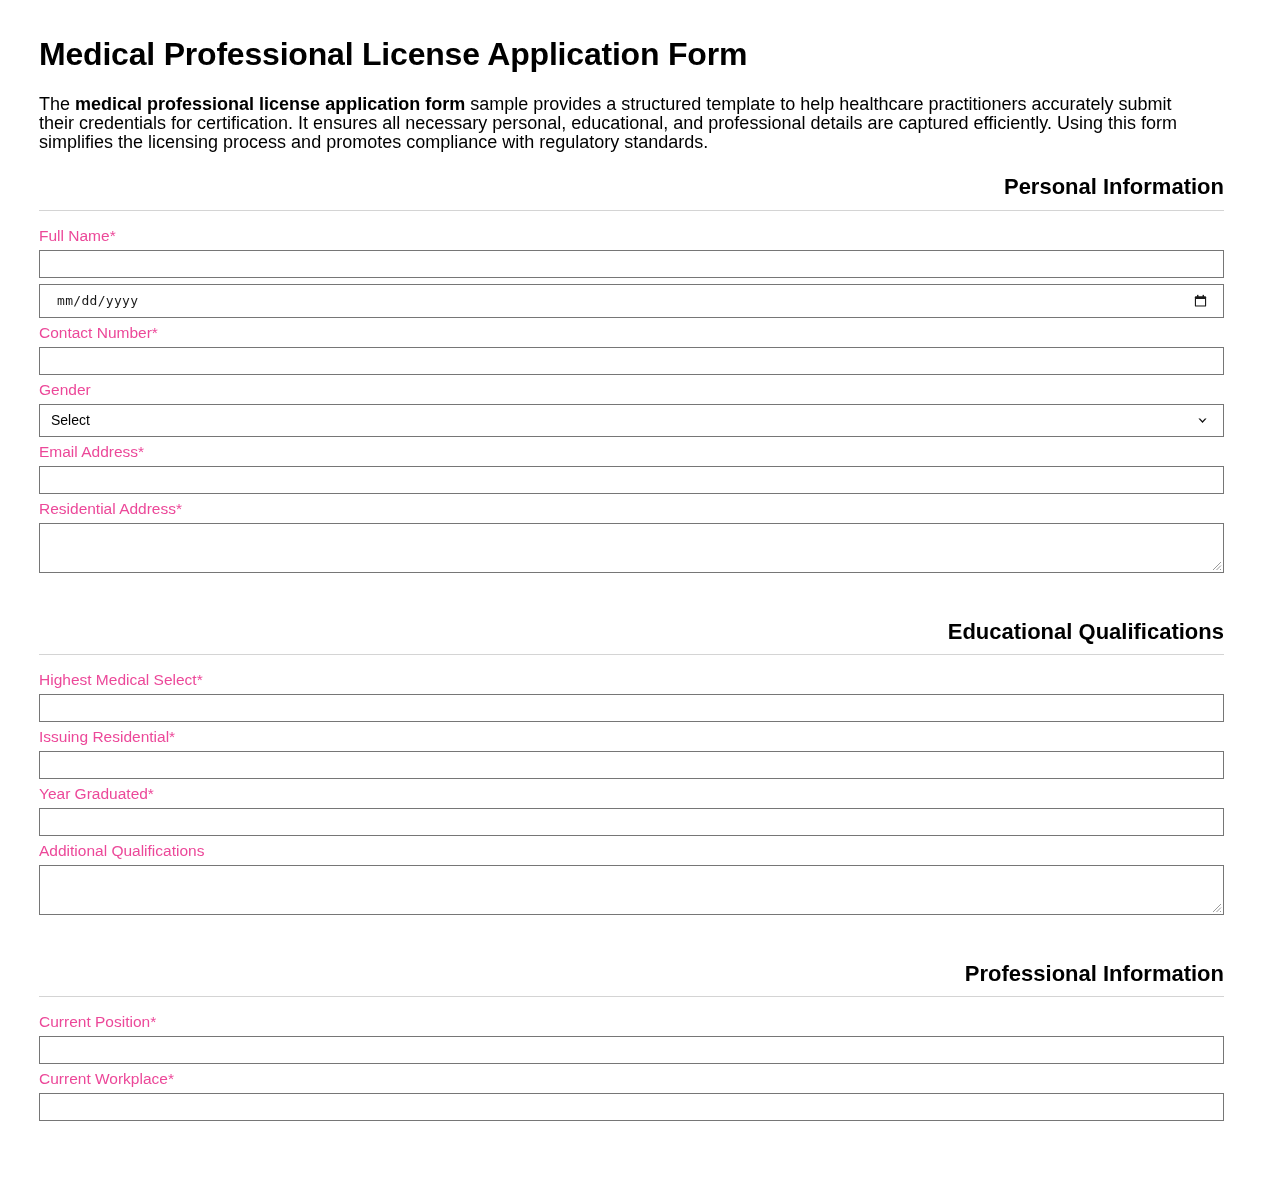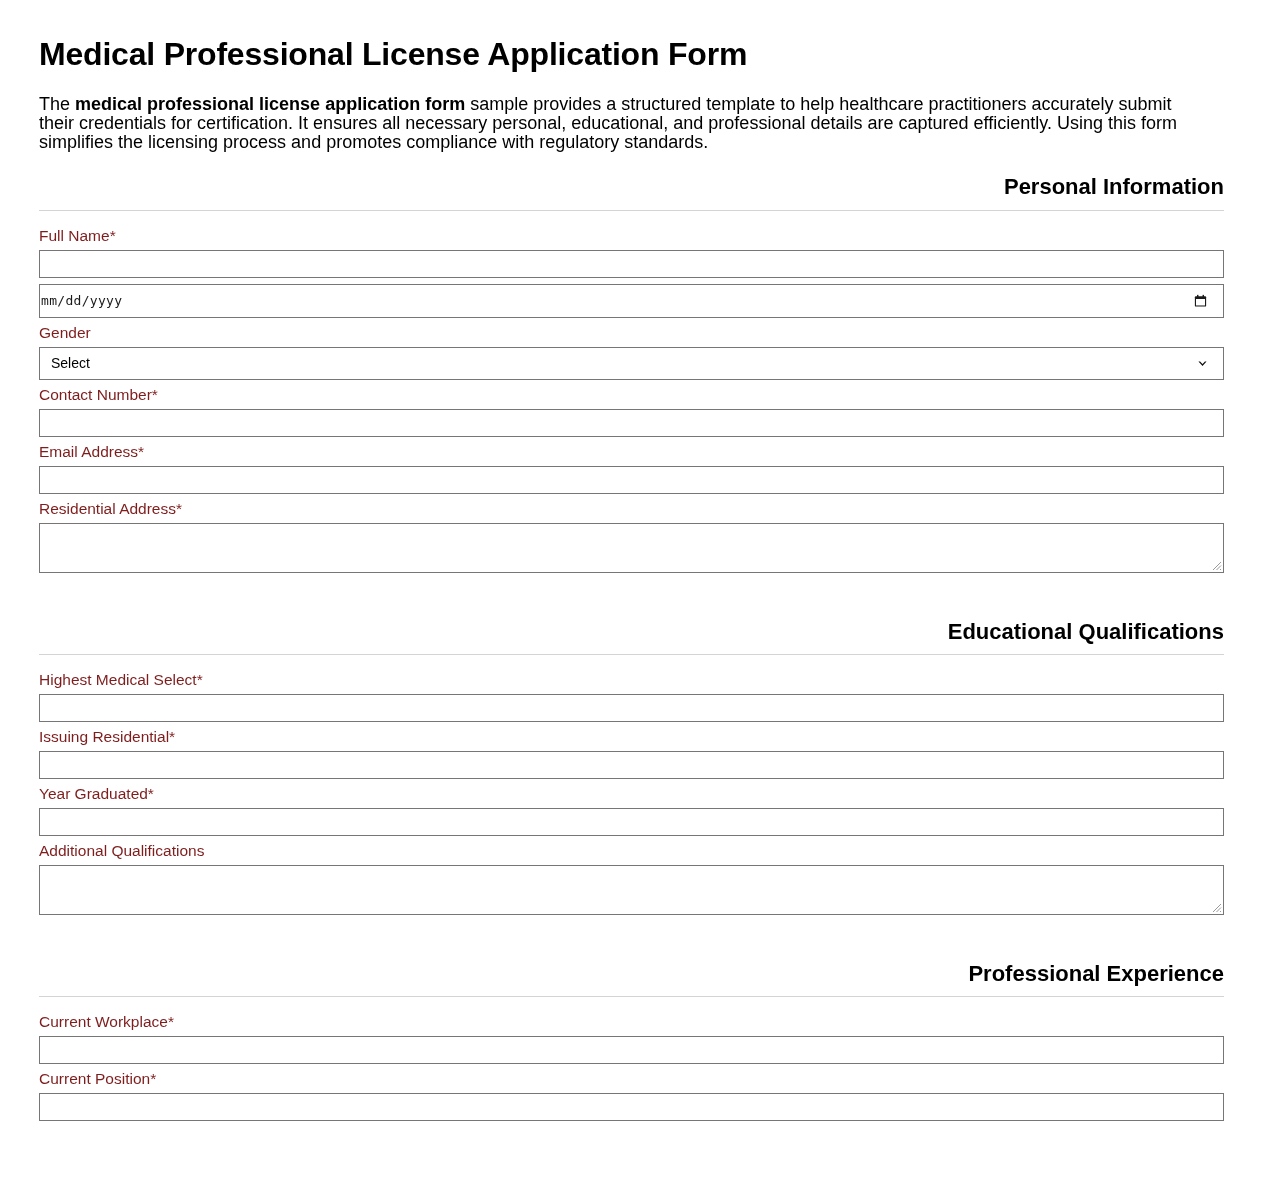--- a/index.html
+++ b/index.html
@@ -64,21 +64,21 @@
 
   .field {
     margin-bottom: 6px;
   }
 
   label.field-label {
     display: block;
     font-size: 15.5px;
     line-height: 18px;
     margin: 0 0 5px 0;
-    color: #7f1d1d;
+    color: #ec4899;
   }
 
   .control {
     box-sizing: border-box;
     display: block;
     width: 1185px;
     font-family: "Liberation Sans", sans-serif;
     font-size: 14px;
     color: #000;
     background: #ffffff;
@@ -99,21 +99,21 @@
     width: 1185px;
   }
   .date-field {
     box-sizing: border-box;
     width: 1185px;
     height: 34px;
     border: 1px solid #767676;
     background: #fff;
     display: flex;
     align-items: center;
-    padding: 0 8px 0 1px;
+    padding: 0 8px 0 17px;
   }
   .date-placeholder {
     font-family: "DejaVu Sans Mono", "Liberation Mono", monospace;
     font-size: 13px;
     letter-spacing: 0.3px;
     color: #1a1a1a;
     flex: 1 1 auto;
     user-select: none;
   }
   .calendar-icon {
@@ -200,37 +200,37 @@
             <rect x="2" y="3.5" width="12" height="11" rx="1" fill="#1a1a1a"></rect>
             <rect x="3.2" y="6.4" width="9.6" height="6.9" fill="#ffffff"></rect>
             <rect x="4.3" y="2" width="1.5" height="3" fill="#1a1a1a"></rect>
             <rect x="10.2" y="2" width="1.5" height="3" fill="#1a1a1a"></rect>
           </svg>
         </div>
       </div>
     </div>
 
     <div class="field">
+      <label class="field-label">Contact Number*</label>
+      <input class="control text-input" type="text" value="" style="">
+    </div>
+
+    <div class="field">
       <label class="field-label">Gender</label>
       <div class="select-wrap">
         <div class="select-field">
           <span class="select-value">Select</span>
           <svg class="chevron-icon" viewBox="0 0 16 16" aria-hidden="true">
             <path d="M3 5.5 L8 11 L13 5.5 L11 5.5 L8 8.6 L5 5.5 Z" fill="#111111"></path>
           </svg>
         </div>
       </div>
     </div>
 
     <div class="field">
-      <label class="field-label">Contact Number*</label>
-      <input class="control text-input" type="text" value="" style="">
-    </div>
-
-    <div class="field">
       <label class="field-label">Email Address*</label>
       <input class="control text-input" type="text" value="" style="">
     </div>
 
     <div class="field">
       <label class="field-label">Residential Address*</label>
       <div class="textarea-wrap">
         <textarea class="control textarea-input" placeholder="" style=""></textarea>
         <svg class="resize-grip" viewBox="0 0 12 12" aria-hidden="true">
           <path d="M11 3 L3 11 M11 6.5 L6.5 11 M11 10 L10 11" stroke="#9a9a9a" stroke-width="1" fill="none"></path>
@@ -263,27 +263,27 @@
       <div class="textarea-wrap">
         <textarea class="control textarea-input" placeholder="" style=""></textarea>
         <svg class="resize-grip" viewBox="0 0 12 12" aria-hidden="true">
           <path d="M11 3 L3 11 M11 6.5 L6.5 11 M11 10 L10 11" stroke="#9a9a9a" stroke-width="1" fill="none"></path>
         </svg>
       </div>
     </div>
 
     <div class="spacer-md"></div>
 
-    <h2 class="section-title">Professional Experience</h2>
+    <h2 class="section-title">Professional Information</h2>
     <hr class="section-rule">
 
     <div class="field">
+      <label class="field-label">Current Position*</label>
+      <input class="control text-input" type="text" value="" style="">
+    </div>
+
+    <div class="field">
       <label class="field-label">Current Workplace*</label>
-      <input class="control text-input" type="text" value="" style="">
-    </div>
-
-    <div class="field">
-      <label class="field-label">Current Position*</label>
       <input class="control text-input" type="text" value="" style="">
     </div>
 
   </div>
 </div>
 
 </body></html>

